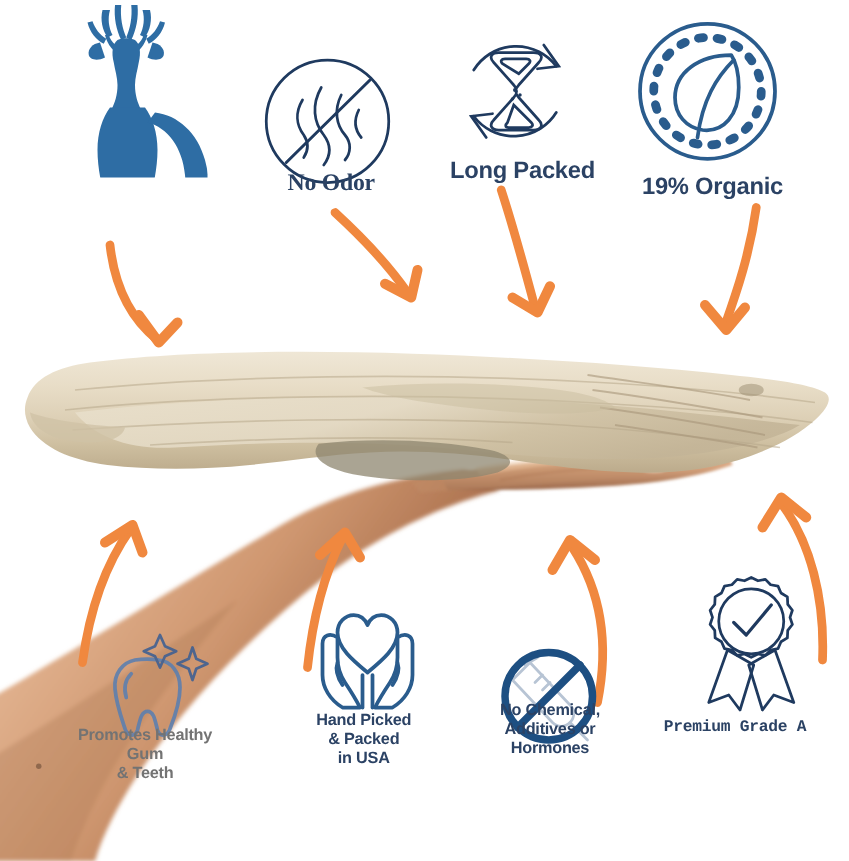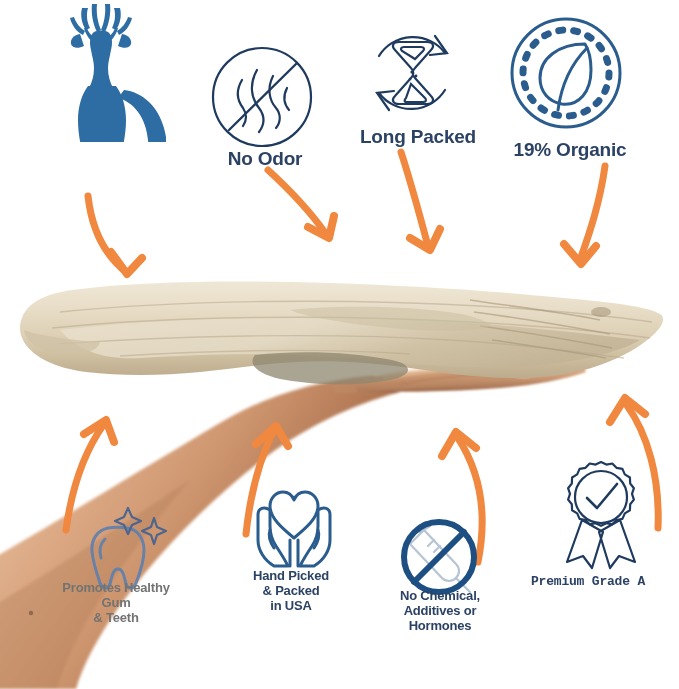--- a/index.html
+++ b/index.html
@@ -243,21 +243,21 @@
       <circle cx="53" cy="53" r="49" fill="none" stroke="#1f3a5f" stroke-width="2.2"></circle>
       <g fill="none" stroke="#1f3a5f" stroke-width="2.2" stroke-linecap="round">
         <path d="M33,36 C27,46 28,56 34,64 C38,70 38,76 34,82"></path>
         <path d="M48,26 C40,40 42,54 50,64 C56,72 56,80 50,88"></path>
         <path d="M64,32 C58,44 60,56 67,64 C72,70 72,78 67,84"></path>
         <path d="M78,44 C74,52 75,60 80,66"></path>
       </g>
       <line x1="20" y1="86" x2="87" y2="20" stroke="#1f3a5f" stroke-width="2.4" stroke-linecap="round"></line>
     </svg>
   </div>
-  <div class="label label-lg" style="left:197px; top:148px; width:136px;">No Odor</div>
+  <div class="label label-lg" style="left:197px; top:136px; width:136px;font-family:Liberation Serif, serif;">No Odor</div>
 
   <div class="icon-box" style="left:357px; top:18px; width:110px; height:110px;">
     <svg width="110" height="110" viewBox="0 0 110 110">
       <g fill="none" stroke="#1f3a5f" stroke-width="2.2" stroke-linecap="round">
 
         <path d="M 88,35 A 40,40 0 0 0 22,38"></path>
         <path d="M 22,75 A 40,40 0 0 0 88,72"></path>
 
         <path d="M 78,18 L 90,35 L 73,37"></path>
         <path d="M 32,92 L 20,75 L 37,73"></path>
@@ -346,21 +346,21 @@
         <path d="M 40,28 L 34,34"></path>
         <path d="M 46,34 L 40,40"></path>
         <path d="M 52,40 L 46,46"></path>
         <path d="M 62,66 L 76,80"></path>
       </g>
 
       <circle cx="45" cy="45" r="35" fill="none" stroke="#1d4f82" stroke-width="6"></circle>
       <line x1="20" y1="70" x2="70" y2="20" stroke="#1d4f82" stroke-width="6" stroke-linecap="round"></line>
     </svg>
   </div>
-  <div class="label label-md" style="left:365px; top:588px; width:150px;">No Chemical,
+  <div class="label label-md" style="left:365px; top:560px; width:150px;">No Chemical,
 Additives or
 Hormones</div>
 
   <div class="icon-box" style="left:551px; top:458px; width:100px; height:112px;">
     <svg width="100" height="112" viewBox="0 0 100 112">
       <g fill="none" stroke="#1f3a5f" stroke-width="2.2" stroke-linejoin="round" stroke-linecap="round">
 
         <path d="M 31,62 L 16,104 L 32,98 L 41,110 L 52,74 Z"></path>
         <path d="M 69,62 L 84,104 L 68,98 L 59,110 L 48,74 Z"></path>
 

